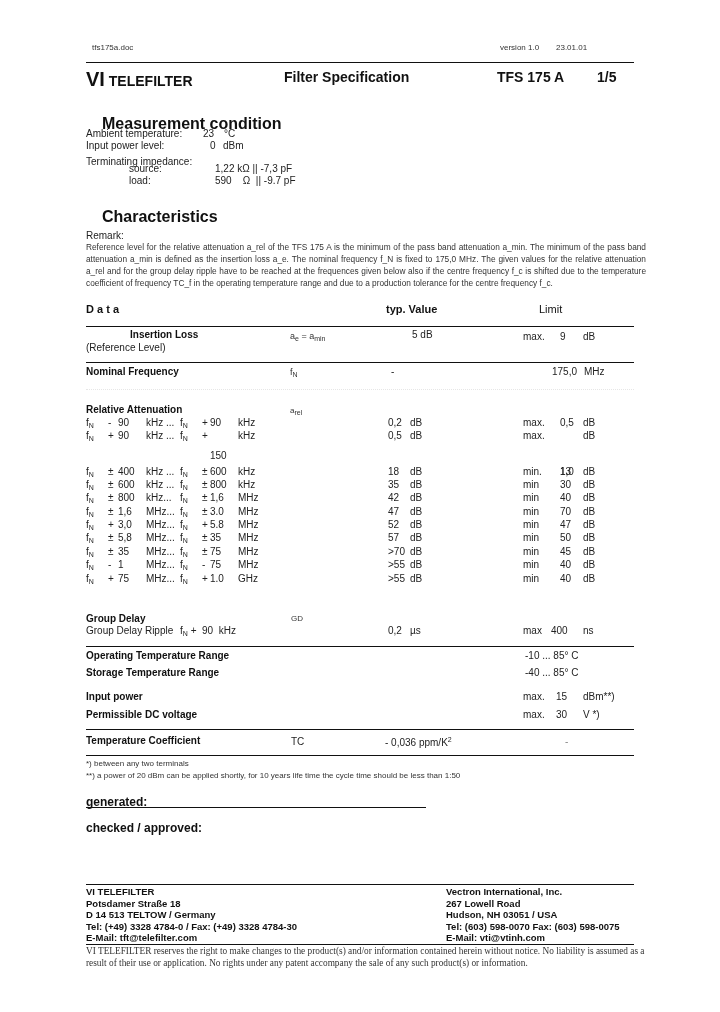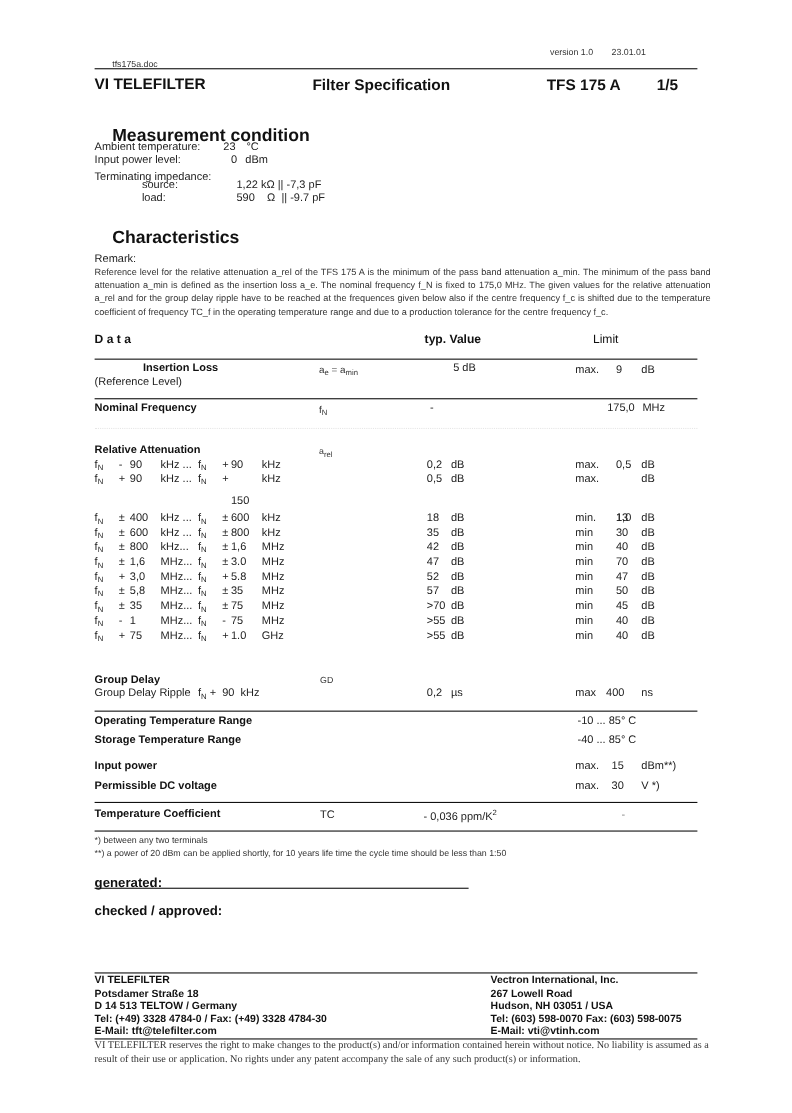--- a/index.html
+++ b/index.html
@@ -17,25 +17,25 @@
   .sup{font-size:7px;vertical-align:4px;}
   .title{font-size:14px;font-weight:bold;}
   .sec{font-size:16px;font-weight:bold;margin-left:16px;}
   .remark{font-size:8.3px;color:#333;line-height:12px;width:560px;white-space:normal;text-align:justify;}
   .footaddr{font-size:9.5px;font-weight:bold;line-height:11.5px;}
   .disc{font-size:9.3px;font-family:"Liberation Serif",serif;color:#333;line-height:12px;width:560px;white-space:normal;}
 </style>
 </head>
 <body>
 
-<div class="abs tiny" style="left:102px;top:43px;margin-top:11px;">tfs175a.doc</div>
+<div class="abs tiny" style="left:92px;top:43px;">tfs175a.doc</div>
 <div class="abs tiny" style="left:500px;top:43px;">version 1.0</div>
 <div class="abs tiny" style="left:556px;top:43px;">23.01.01</div>
 <div class="hr" style="left:86px;top:62px;width:548px;"></div>
-<div class="abs title" style="left:86px;top:68px;"><span style="font-size:14px">VI</span> <span>TELEFILTER</span></div>
+<div class="abs title" style="left:86px;top:68px;"><span style="font-size:20px">VI</span> <span>TELEFILTER</span></div>
 <div class="abs title" style="left:284px;top:69px;">Filter Specification</div>
 <div class="abs title" style="left:497px;top:69px;">TFS 175 A</div>
 <div class="abs title" style="left:597px;top:69px;">1/5</div>
 
 <div class="abs sec" style="left:86px;top:115px;">Measurement condition</div>
 <div class="abs t10" style="left:86px;top:128px;">Ambient temperature:</div>
 <div class="abs t10" style="left:203px;top:128px;">23</div>
 <div class="abs t10" style="left:224px;top:128px;">°C</div>
 <div class="abs t10" style="left:86px;top:140px;">Input power level:</div>
 <div class="abs t10" style="left:210px;top:140px;">0</div>

